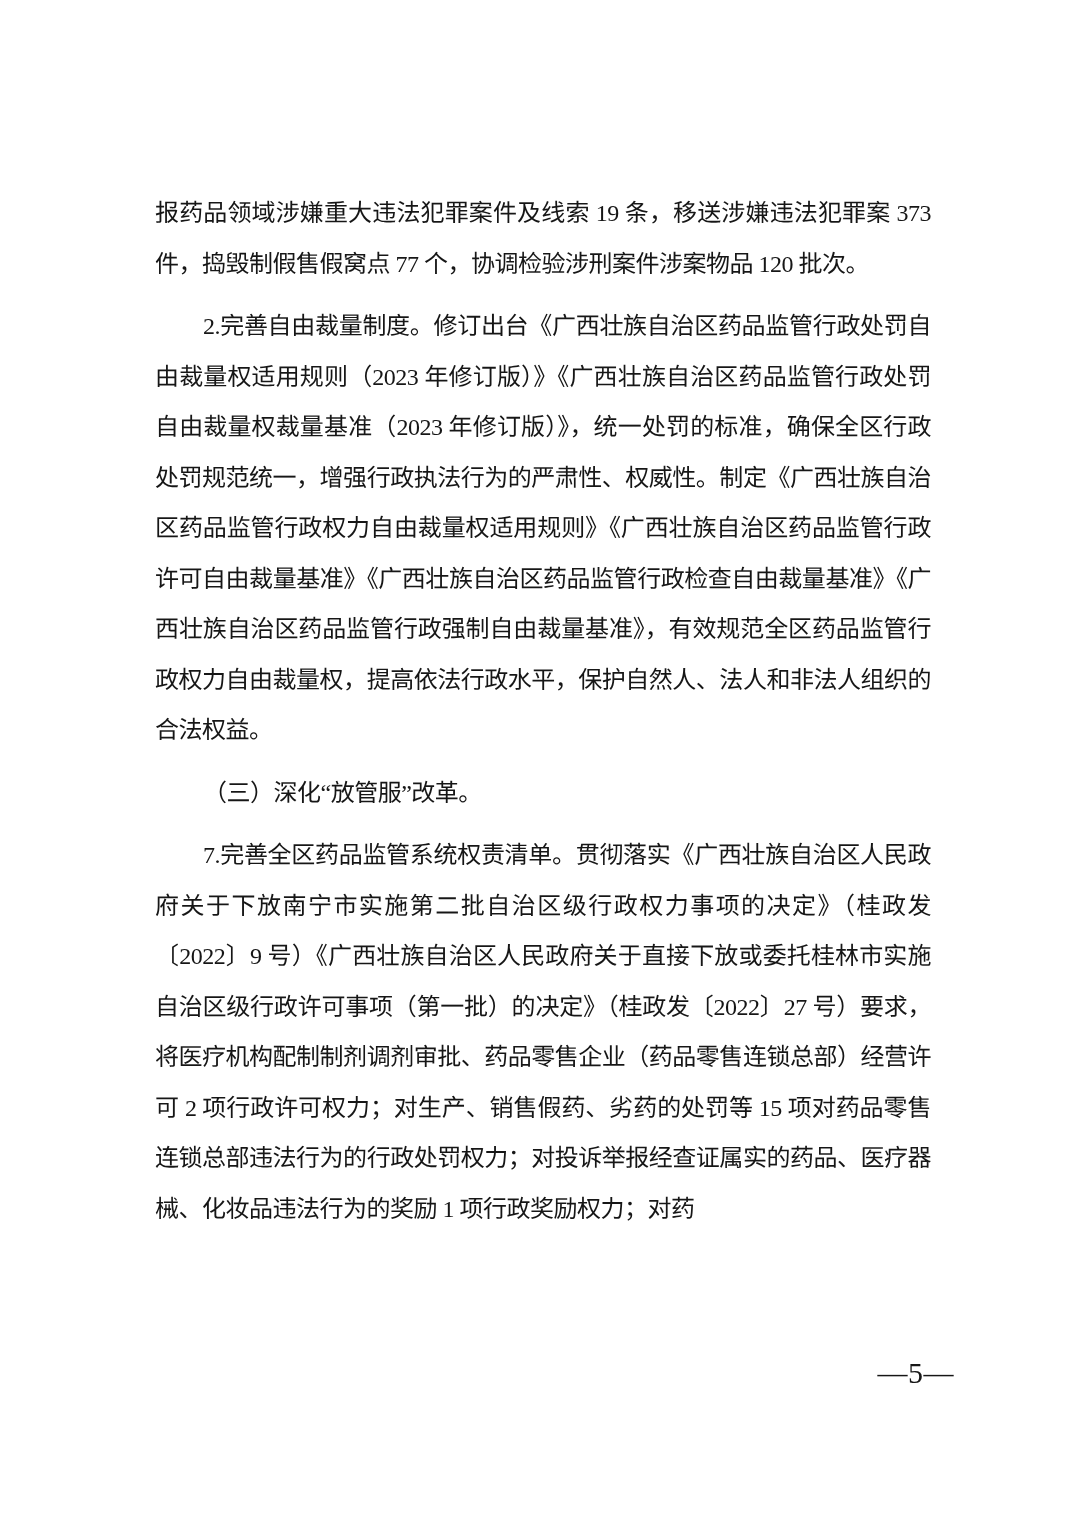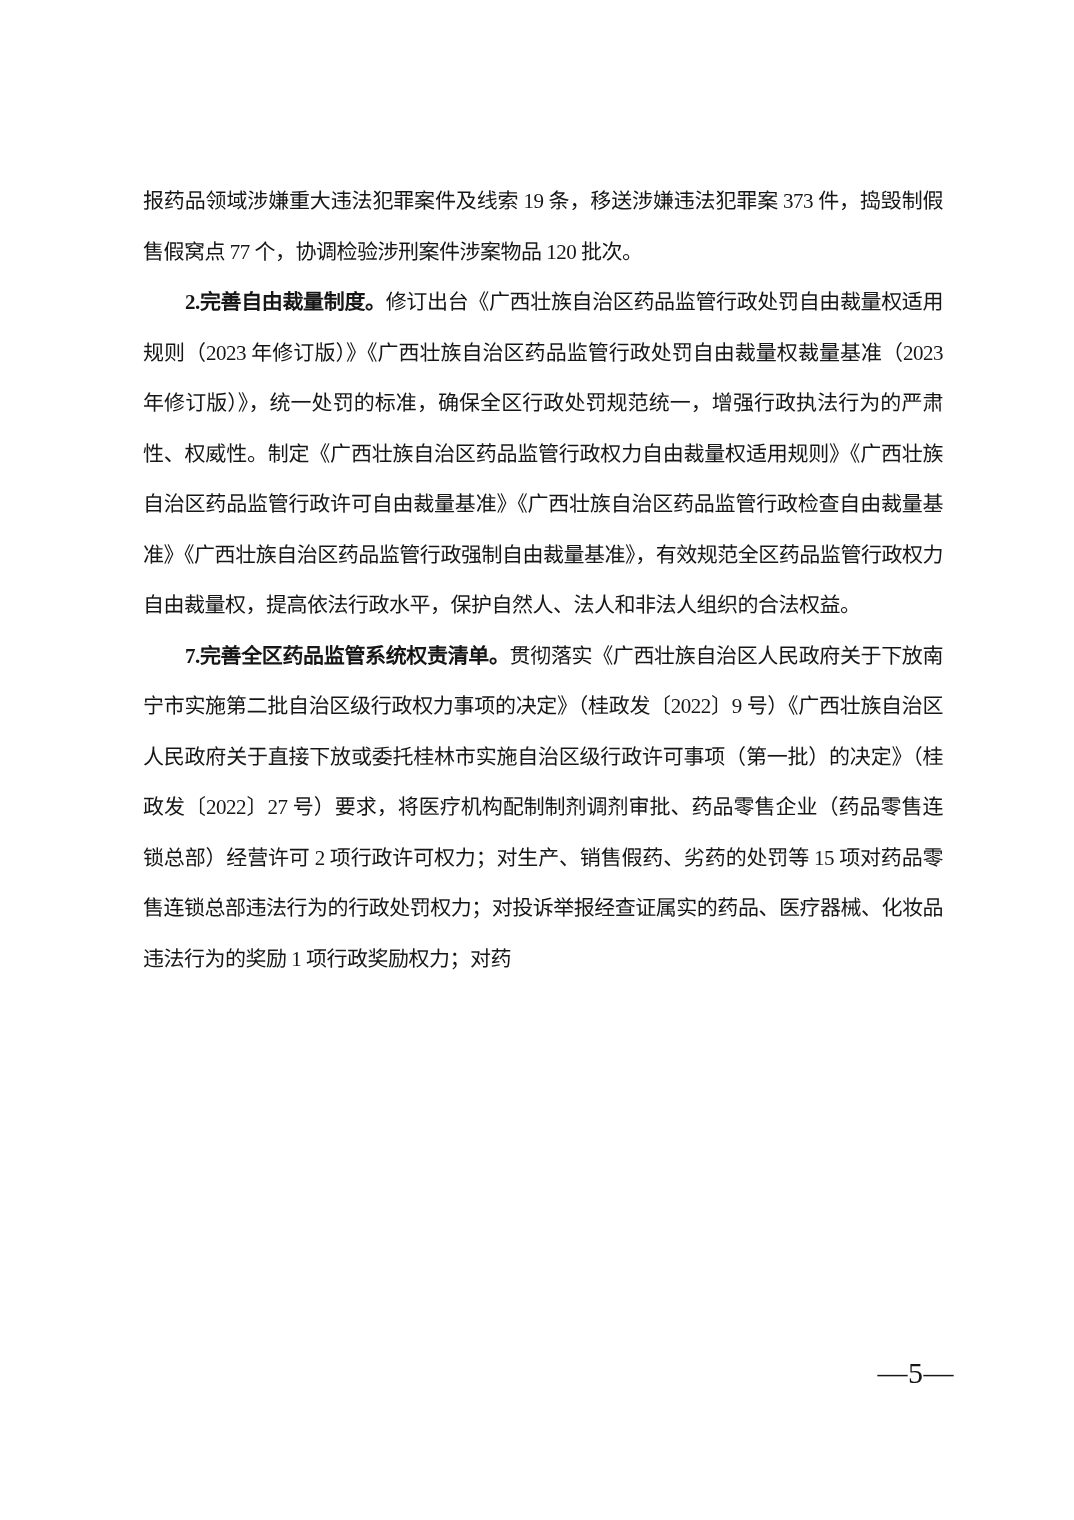--- a/index.html
+++ b/index.html
@@ -20,34 +20,34 @@
     inset: 0;
     background: #ffffff;
   }
   .text-block {
     position: absolute;
     left: 143px;
     top: 176px;
     width: 800px;
   }
   .para {
-    margin: 0;
-    font-size: 21px;
+    margin: 12px;
+    font-size: 24px;
     line-height: 50.5px;
     letter-spacing: -0.5px;
     text-align: justify;
     text-indent: 2em;
     font-weight: 400;
   }
   .para.no-indent {
     text-indent: 0;
   }
   .para b,
   .para .run-bold {
-    font-weight: 700;
+    font-weight: 400;
   }
   .page-number {
     position: absolute;
     top: 1352px;
     right: 120px;
     font-size: 30px;
     line-height: 42px;
     letter-spacing: 0.5px;
     color: #161616;
   }
@@ -56,20 +56,21 @@
 <body>
 
 <div class="page">
 
   <main class="text-block">
 
     <p class="para no-indent"><span>报药品领域涉嫌重大违法犯罪案件及线索 19 条，移送涉嫌违法犯罪案 373 件，捣毁制假售假窝点 77 个，协调检验涉刑案件涉案物品 120 批次。</span></p>
 
     <p class="para"><b class="run-bold">2.完善自由裁量制度。</b><span>修订出台《广西壮族自治区药品监管行政处罚自由裁量权适用规则（2023 年修订版）》《广西壮族自治区药品监管行政处罚自由裁量权裁量基准（2023 年修订版）》，统一处罚的标准，确保全区行政处罚规范统一，增强行政执法行为的严肃性、权威性。制定《广西壮族自治区药品监管行政权力自由裁量权适用规则》《广西壮族自治区药品监管行政许可自由裁量基准》《广西壮族自治区药品监管行政检查自由裁量基准》《广西壮族自治区药品监管行政强制自由裁量基准》，有效规范全区药品监管行政权力自由裁量权，提高依法行政水平，保护自然人、法人和非法人组织的合法权益。</span></p>
 
+    <p class="para"><b class="run-bold">（三）深化“放管服”改革。</b></p>
 
     <p class="para"><b class="run-bold">7.完善全区药品监管系统权责清单。</b><span>贯彻落实《广西壮族自治区人民政府关于下放南宁市实施第二批自治区级行政权力事项的决定》（桂政发〔2022〕9 号）《广西壮族自治区人民政府关于直接下放或委托桂林市实施自治区级行政许可事项（第一批）的决定》（桂政发〔2022〕27 号）要求，将医疗机构配制制剂调剂审批、药品零售企业（药品零售连锁总部）经营许可 2 项行政许可权力；对生产、销售假药、劣药的处罚等 15 项对药品零售连锁总部违法行为的行政处罚权力；对投诉举报经查证属实的药品、医疗器械、化妆品违法行为的奖励 1 项行政奖励权力；对药</span></p>
 
   </main>
 
   <footer class="page-number">—5—</footer>
 
 </div>
 
 </body></html>

